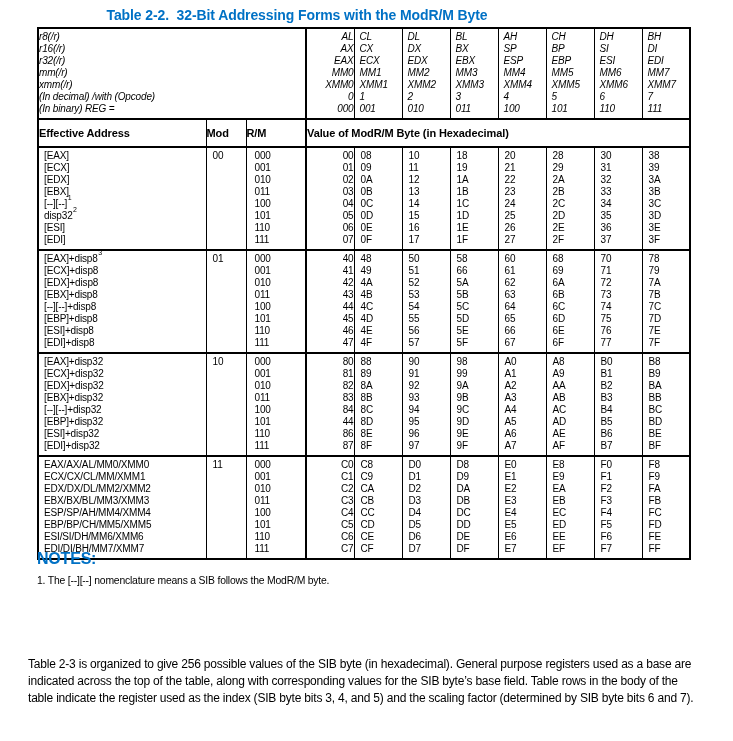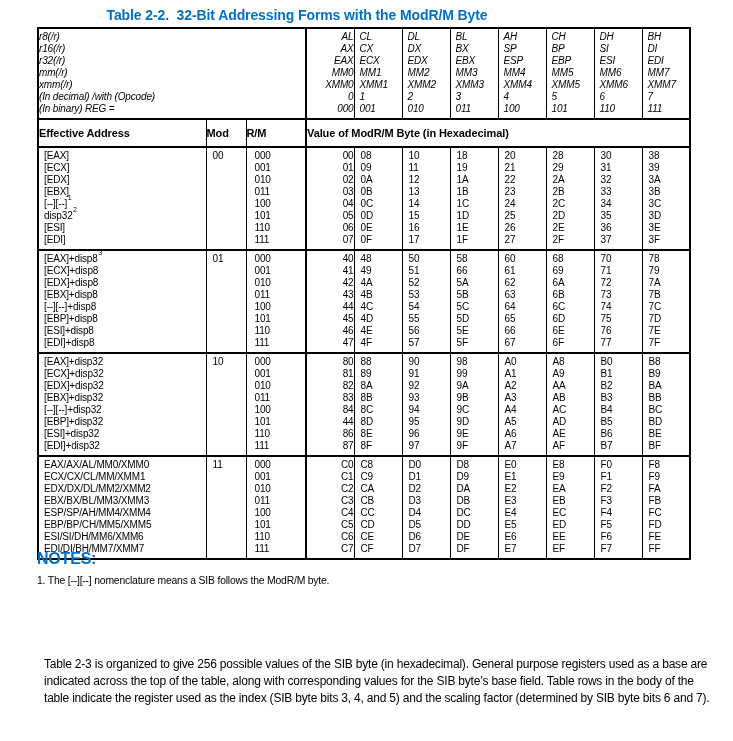--- a/index.html
+++ b/index.html
@@ -60,21 +60,21 @@
   }
 
   .notes {
     position: absolute; left: 37px; top: 550px; width: 672px;
     font-size: 10.4px; letter-spacing: -0.2px;
   }
   .notes-heading { color: #0071c5; font-weight: bold; margin: 0 0 6px 0; font-size: 16px; }
   .note { padding-left: 13px; text-indent: -13px; line-height: 13px; margin-bottom: 4px; }
 
   .paragraph {
-    position: absolute; left: 44px; top: 656px; width: 668px;
+    position: absolute; left: 28px; top: 656px; width: 668px;
     font-size: 12px; line-height: 16.8px; letter-spacing: -0.2px;
   }
 </style>
 </head>
 <body>
 
 <div class="page">
 
   <div class="title">Table 2-2.  32-Bit Addressing Forms with the ModR/M Byte</div>
 

